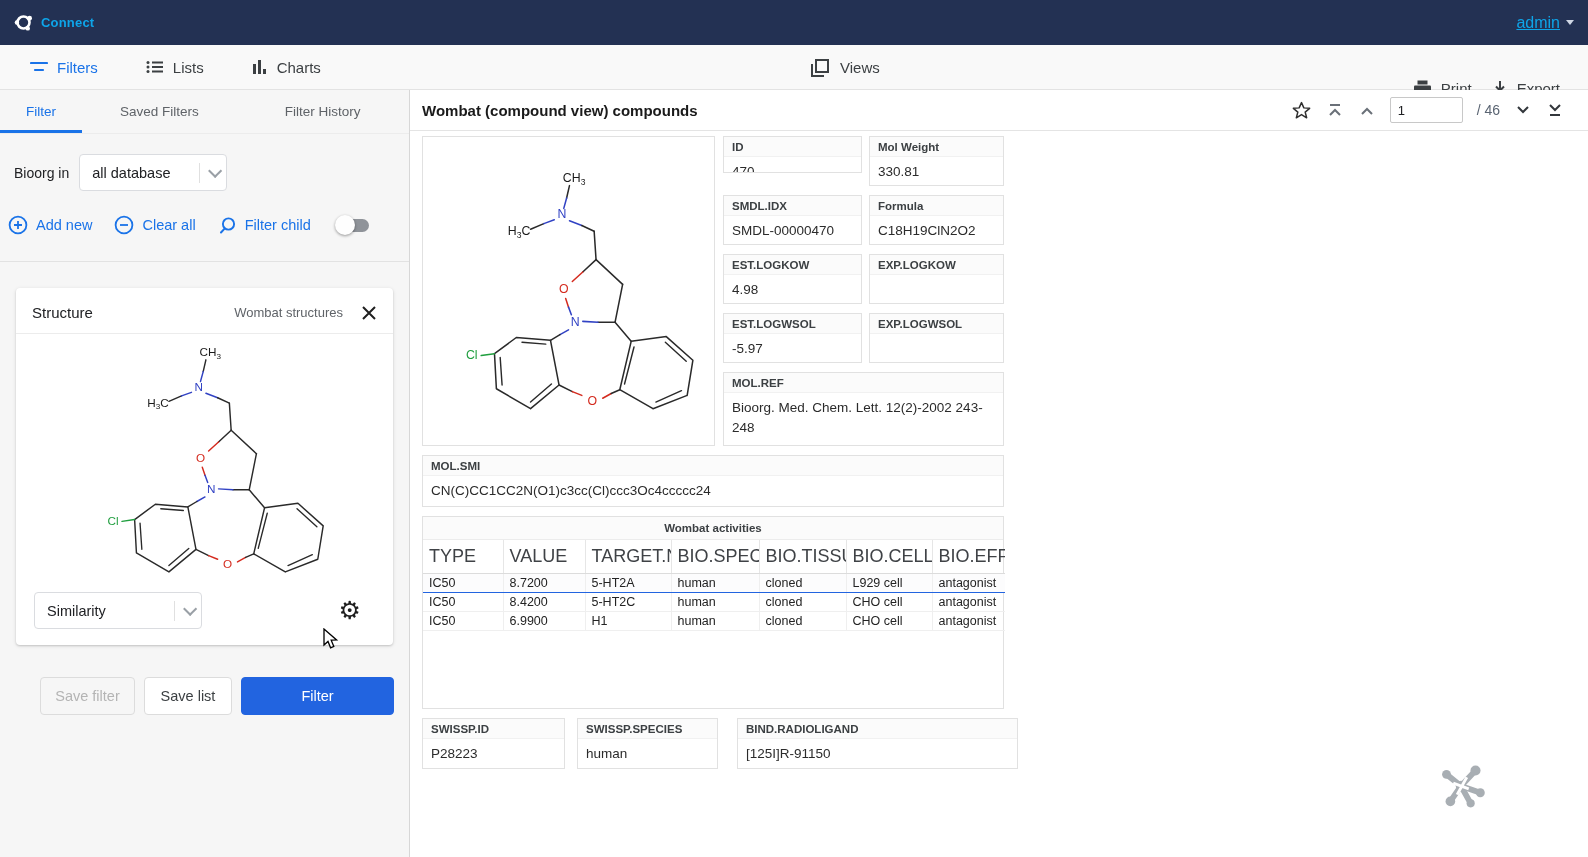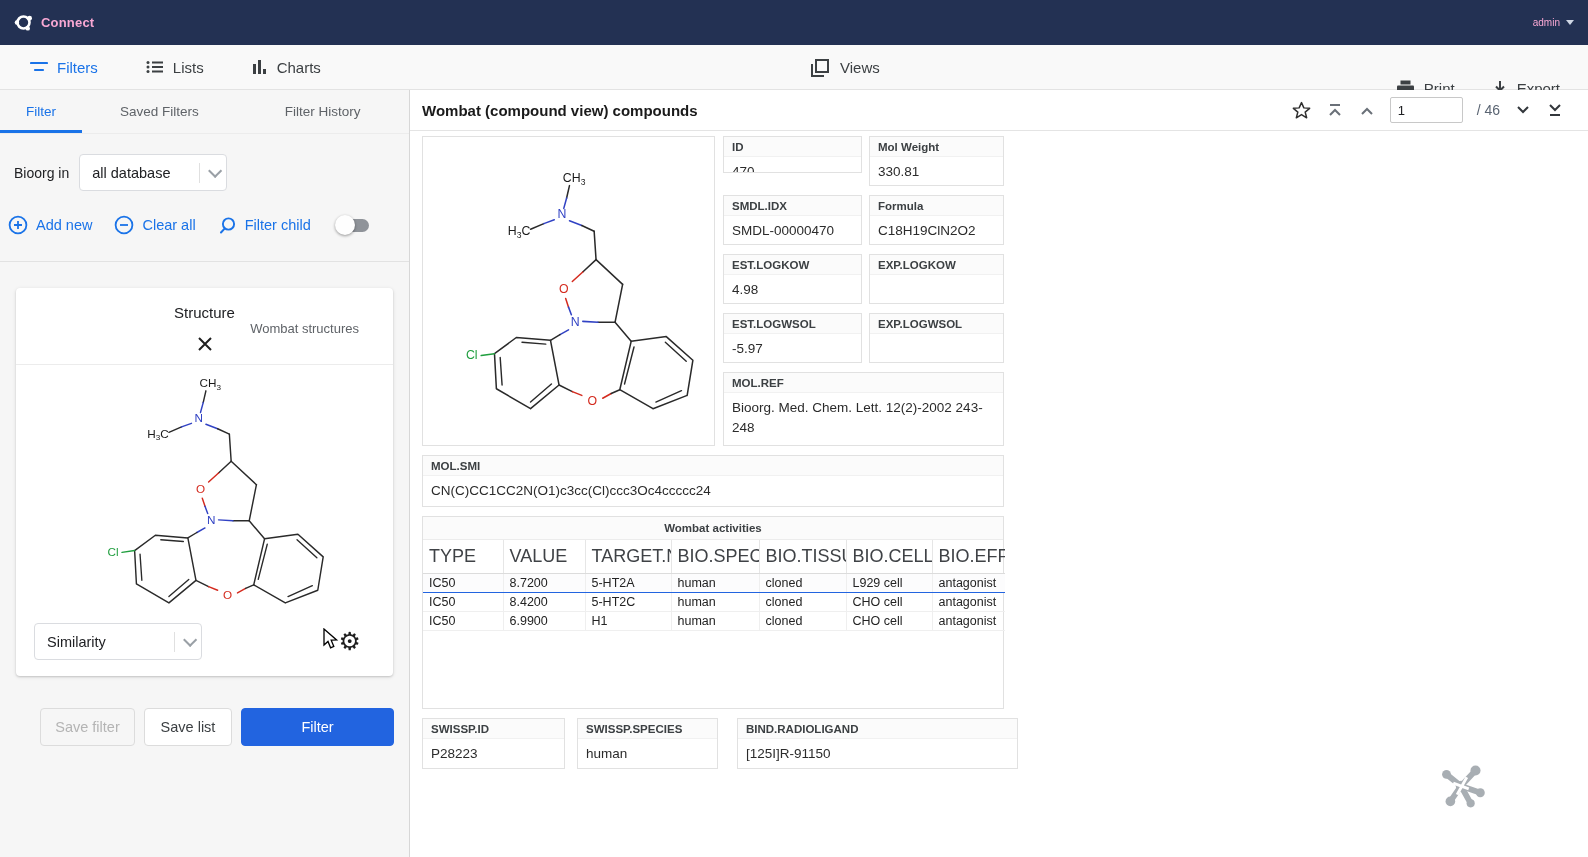--- a/index.html
+++ b/index.html
@@ -1,32 +1,32 @@
 <!DOCTYPE html>
 <html><head>
 <meta charset="utf-8">
 <style>
   * { box-sizing: border-box; margin: 0; padding: 0; }
   html,body { width:1588px; height:857px; overflow:hidden; }
   body { font-family:"Liberation Sans", sans-serif; background:#fff; color:#202124; position:relative; }
 
   
-  .navbar { height:45px; background:#233153; display:flex; align-items:center; padding:8px 14px; color:#f9a8d4; }
+  .navbar { height:45px; background:#233153; display:flex; align-items:center; padding:8px 14px; color:#0ea5e9; }
   .brand { display:flex; align-items:center; gap:8px; font-size:13px; font-weight:bold; letter-spacing:.2px; }
   .nav-spacer { flex:1; }
-  .user { display:flex; align-items:center; gap:6px; font-size:10px; }
+  .user { display:flex; align-items:center; gap:6px; font-size:16px;text-decoration:underline; }
   .caret-down { width:0; height:0; border-left:4px solid transparent; border-right:4px solid transparent; border-top:5px solid #cfd6e4; }
 
   
   .toolbar { height:45px; background:#f9f9f9; border-bottom:1px solid #e3e3e3; display:flex; align-items:center; position:relative; padding:0 28px 0 30px; }
   .tb-item { display:flex; align-items:center; gap:9px; font-size:15px; color:#3c4043; cursor:pointer; margin-right:48px; }
   .tb-item svg { display:block; }
   .tb-item.accent { color:#1a73e8; }
   .tb-views { position:absolute; left:810px; top:0; height:45px; display:flex; align-items:center; gap:10px; font-size:15px; color:#3c4043; }
-  .tb-right { margin-left:auto; display:flex; align-items:center; gap:37px;margin-top:43px; }
+  .tb-right { margin-left:auto; display:flex; align-items:center; gap:20px;margin-top:43px; }
   .tb-right .tb-item { margin-right:0; }
 
   
   .shell { display:flex; height:781px; }
   .sidebar { width:410px; background:#f6f6f6; border-right:1px solid #d7d7d7; position:relative; }
   .main { flex:1; background:#fff; position:relative; }
 
   
   .sb-tabs { display:flex; height:44px; align-items:stretch; border-bottom:1px solid #ececec; }
   .sb-tab { display:flex; align-items:center; justify-content:center; font-size:13.5px; color:#5f6368; cursor:pointer; position:relative; padding:0 26px; }
@@ -45,21 +45,21 @@
   .actions-row { display:flex; align-items:center; margin:24px 0 0 8px; }
   .act { display:flex; align-items:center; gap:8px; color:#1a73e8; font-size:14.5px; cursor:pointer; }
   .act + .act { margin-left:22px; }
   .toggle { margin-left:24px; position:relative; width:36px; height:20px; cursor:pointer; }
   .toggle .track { position:absolute; left:2px; top:4px; width:32px; height:13px; border-radius:7px; background:#8f9399; }
   .toggle .knob { position:absolute; left:0; top:0; width:20px; height:20px; border-radius:50%; background:#fefefe; box-shadow:0 1px 3px rgba(0,0,0,.4); }
 
   .sb-divider { border-top:1px solid #e2e2e2; margin-top:26px; }
 
   .card { background:#fff; border-radius:4px; box-shadow:0 1px 2px rgba(0,0,0,.14), 0 1px 4px rgba(0,0,0,.10); margin:26px 16px 0 16px; }
-  .card-head { display:flex; align-items:center; padding:16px 16px 12px 16px; border-bottom:1px solid #ececec;flex-direction:column; }
+  .card-head { display:flex; align-items:center; padding:16px 16px 12px 16px; border-bottom:1px solid #ececec; }
   .card-title { font-size:15px; color:#202124; }
   .card-sub { margin-left:auto; font-size:13px; color:#5f6368; padding-right:18px; }
   .card-close { cursor:pointer; display:flex; align-items:center; }
   .mol-area { height:252px; display:flex; align-items:center; justify-content:center; cursor:pointer; }
   .card-foot { display:flex; align-items:center; padding:6px 16px 16px 18px; }
   .sim-select { width:168px; }
   .gear { margin-left:auto; margin-right:16px; font-family:"DejaVu Sans", sans-serif; font-size:25px; line-height:1; color:#1f1f1f; cursor:pointer; }
 
   .btn-row { display:flex; align-items:center; justify-content:flex-end; margin:32px 15px 0 0; gap:9px; }
   .btn { height:38px; border-radius:4px; font-size:14.5px; display:flex; align-items:center; justify-content:center; cursor:pointer; font-family:inherit; }

